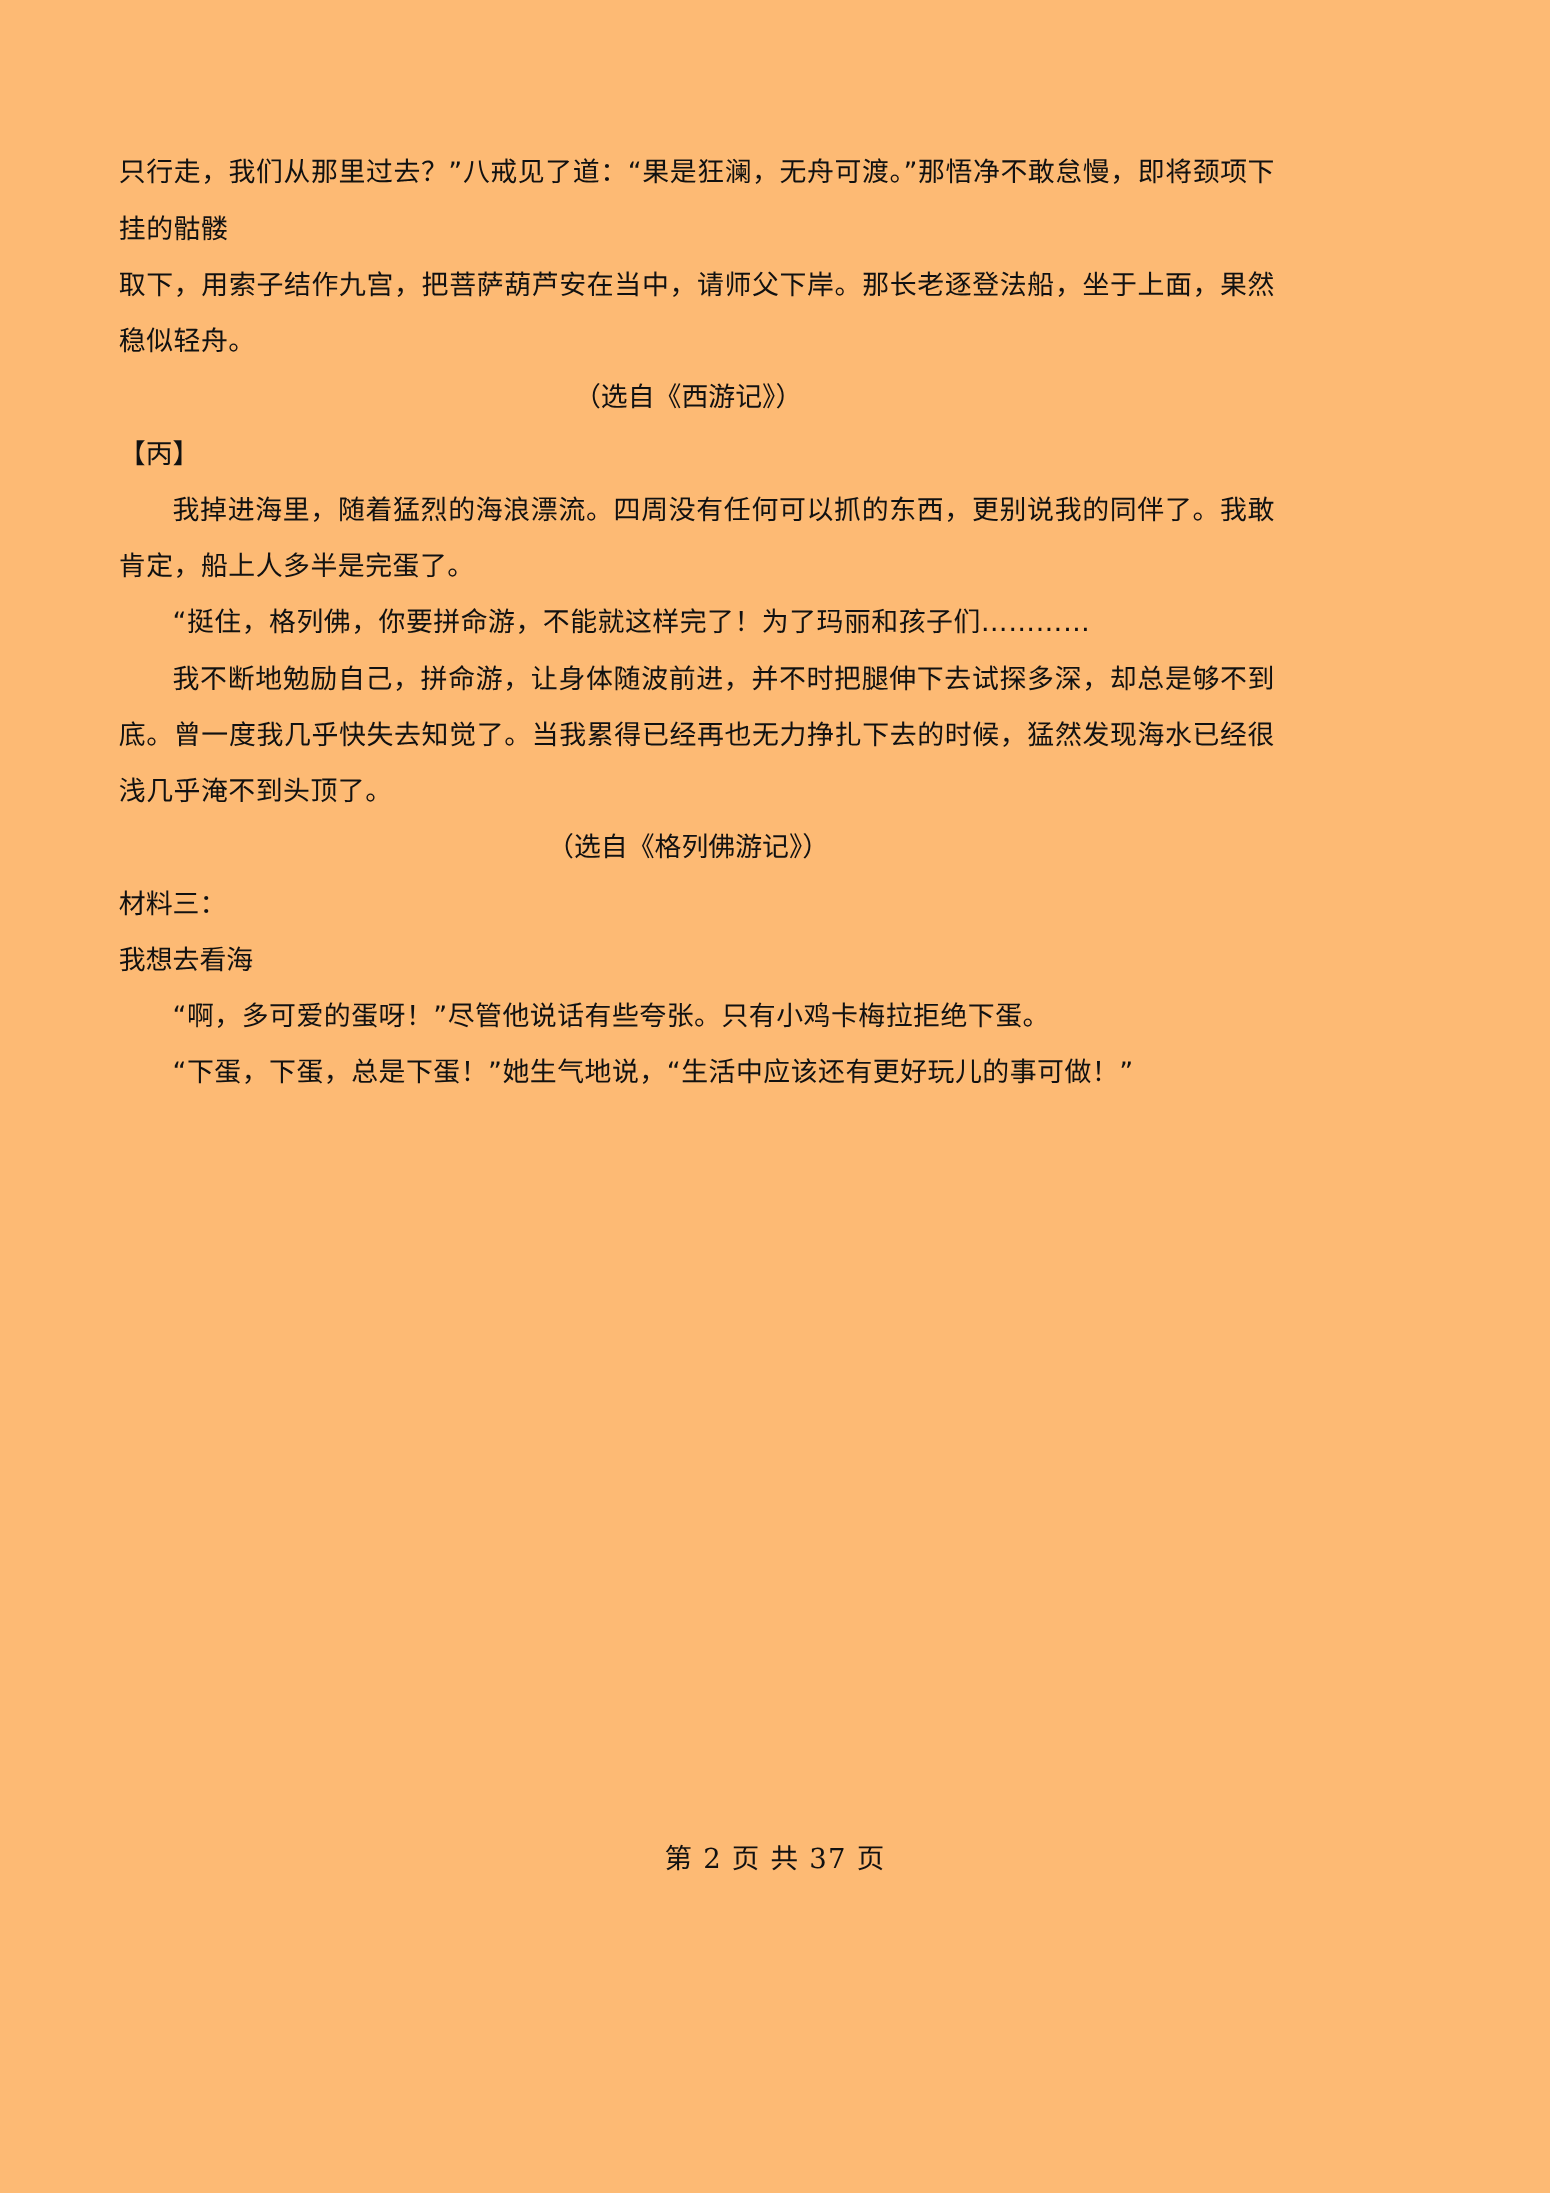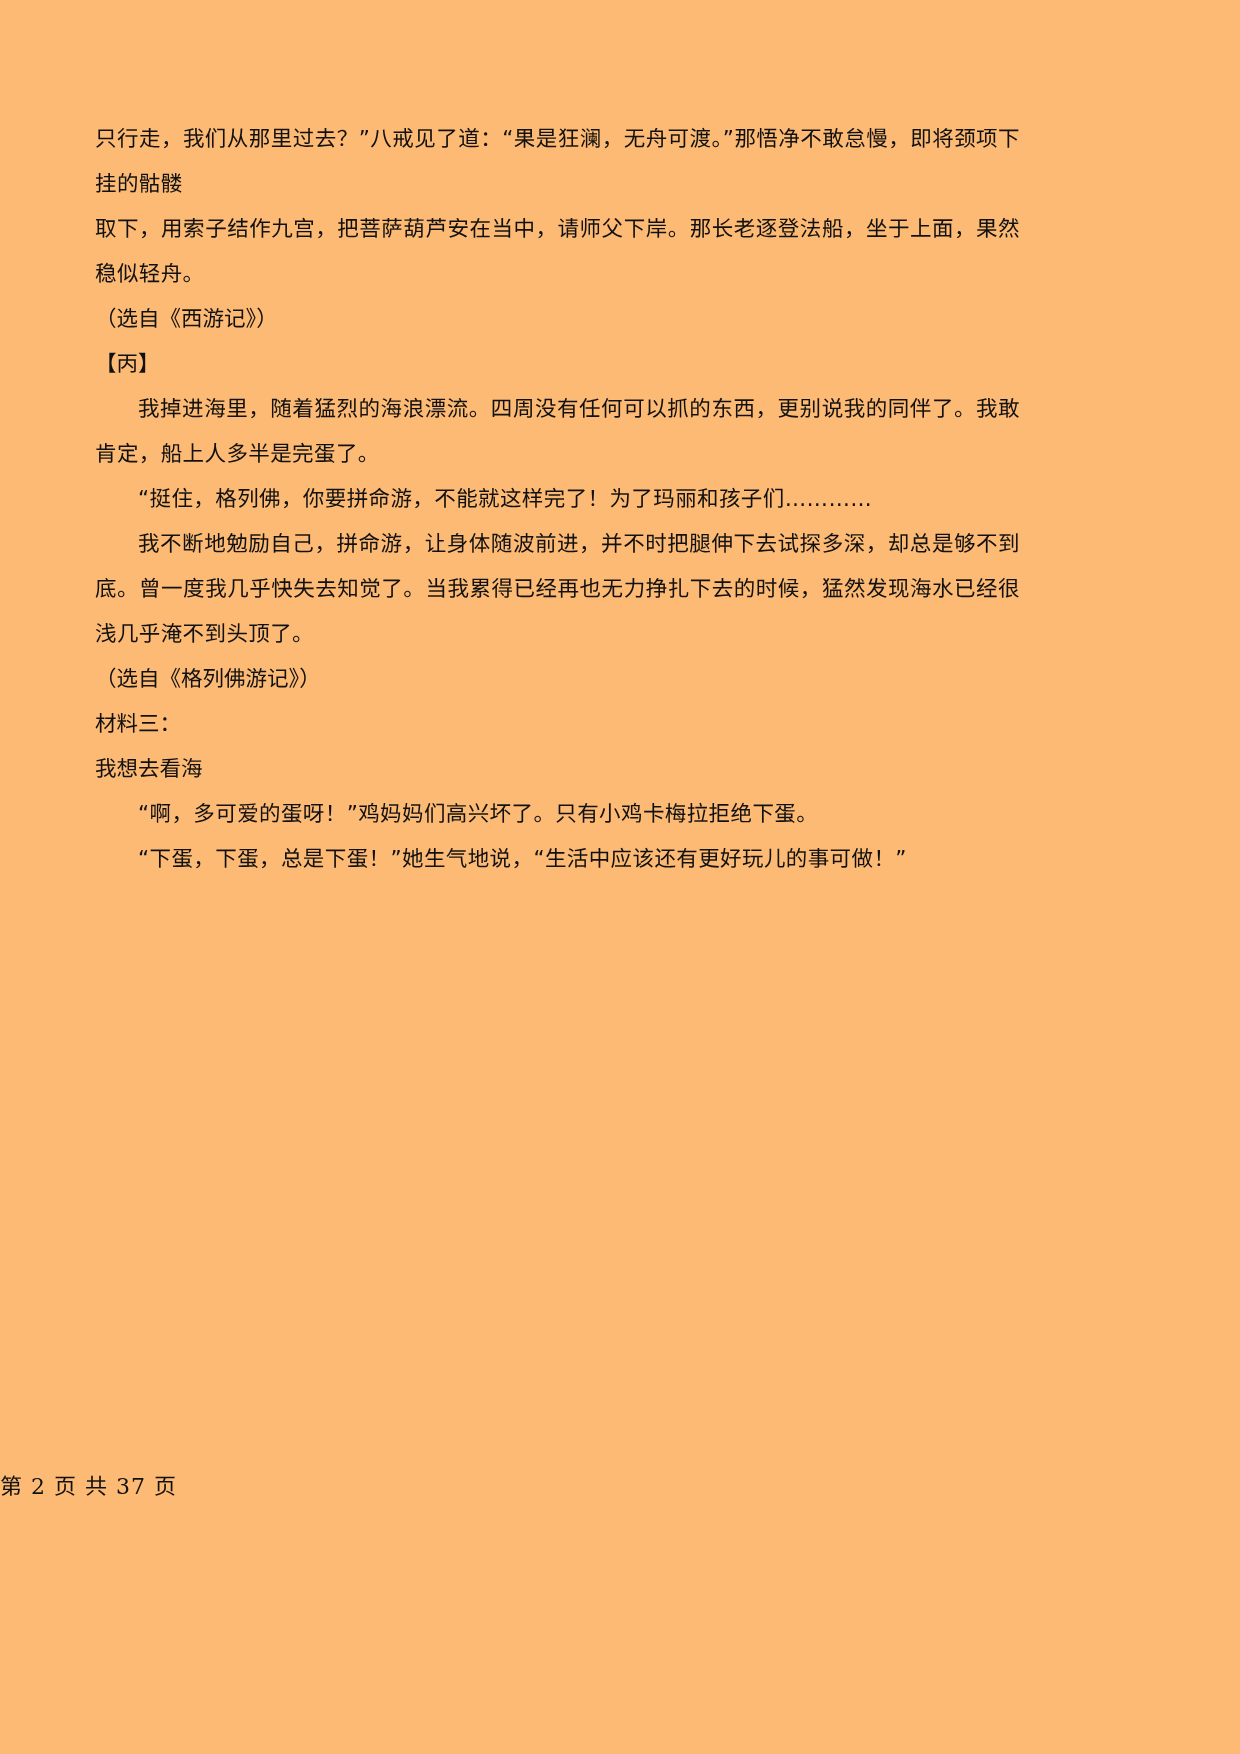--- a/index.html
+++ b/index.html
@@ -48,35 +48,36 @@
     font-size: 21.5px;
     line-height: 45px;
     margin: 0;
     color: #111111;
     text-indent: 0;
   }
   .attrib {
     font-size: 21.5px;
     line-height: 45px;
     margin: 0;
-    text-align: left;
+    text-align: center;
     padding-right: 14px;
     color: #111111;
   }
   .centered-title {
     font-size: 21.5px;
     line-height: 45px;
     margin: 0;
     color: #111111;
   }
   .footer {
     position: absolute;
     left: 0;
     right: 0;
     top: 1468px;
+    text-align: center;
     font-family: "DejaVu Serif", "Liberation Serif", serif;
     font-size: 22px;
     color: #111111;
     letter-spacing: 1px;
   }
   .blank-area {
     height: 530px;
   }
 </style>
 </head>
@@ -100,21 +101,21 @@
 
     <p class="para indent">我不断地勉励自己，拼命游，让身体随波前进，并不时把腿伸下去试探多深，却总是够不到底。曾一度我几乎快失去知觉了。当我累得已经再也无力挣扎下去的时候，猛然发现海水已经很浅几乎淹不到头顶了。</p>
 
     <p class="attrib">（选自《格列佛游记》）</p>
 
     <p class="label-line">材料三：</p>
 
     <p class="centered-title">我想去看海</p>
 
 
-    <p class="para indent">“啊，多可爱的蛋呀！”鸡妈妈们高兴坏了。只有小鸡卡梅拉拒绝下蛋。</p>
+    <p class="para indent">“啊，多可爱的蛋呀！”尽管他说话有些夸张。只有小鸡卡梅拉拒绝下蛋。</p>
 
     <p class="para indent">“下蛋，下蛋，总是下蛋！”她生气地说，“生活中应该还有更好玩儿的事可做！”</p>
 
 
 
     <div class="blank-area"></div>
 
   </div>
 
   <div class="footer">第 2 页 共 37 页</div>

